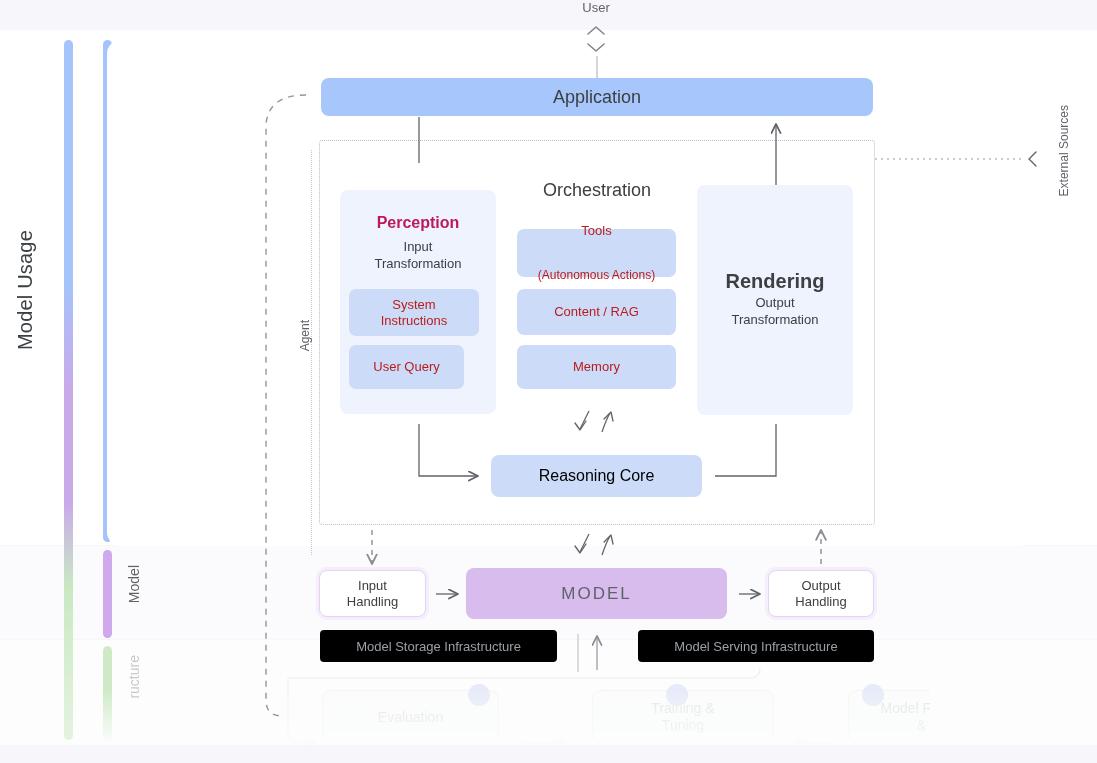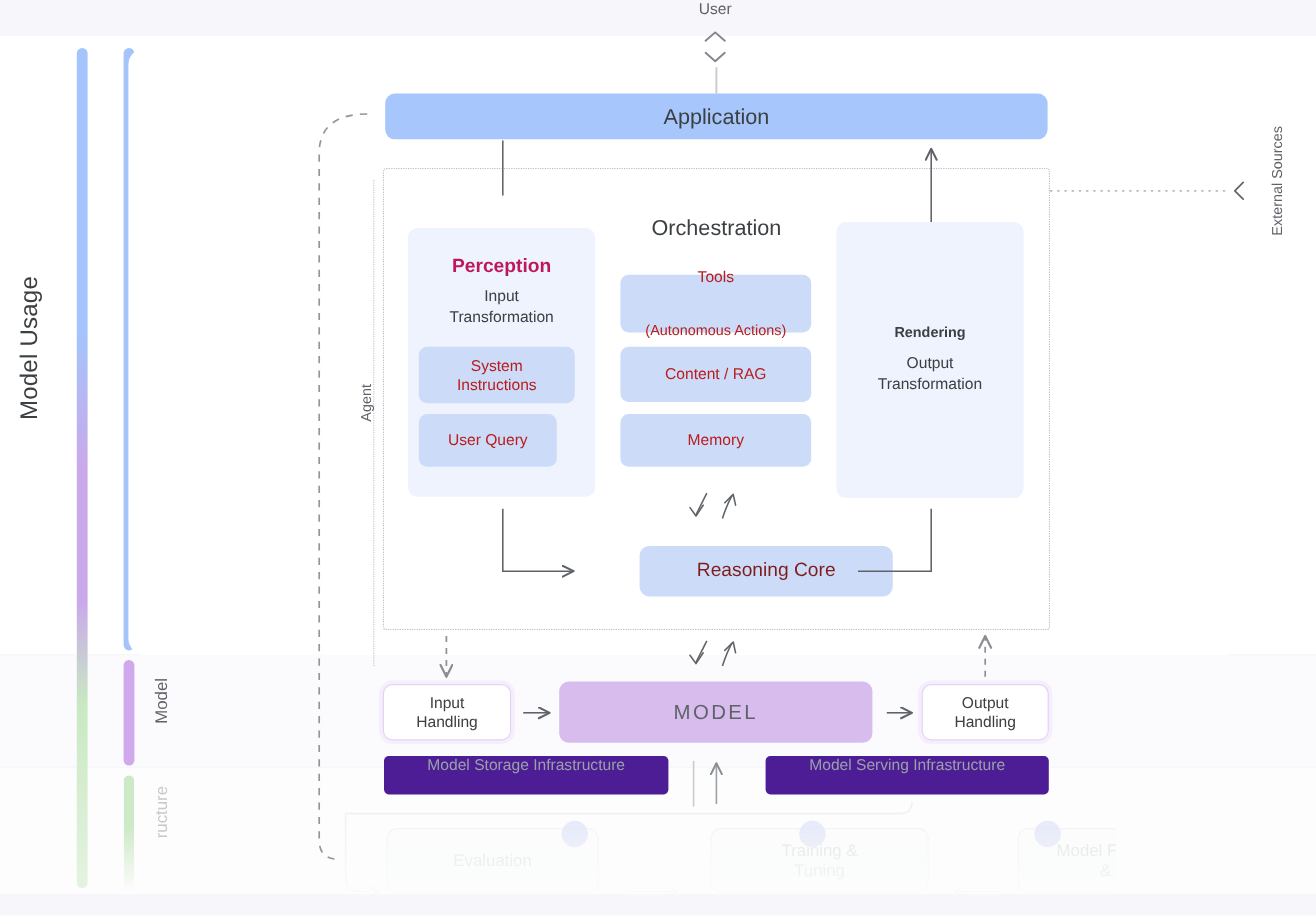--- a/index.html
+++ b/index.html
@@ -64,38 +64,38 @@
 
   
   #chip-tools{left:517px;top:229px;width:159px;height:48px;}
   #chip-tools .l1{font-size:13px;}
   #chip-tools .l2{font-size:12px;margin-top:28px;}
   #chip-rag{left:517px;top:289px;width:159px;height:46px;}
   #chip-mem{left:517px;top:345px;width:159px;height:44px;}
 
   
   #rend-box{left:697px;top:185px;width:156px;height:230px;background:#eef3fd;border-radius:8px;}
-  #rend-title{left:697px;top:270px;width:156px;text-align:center;font-size:12px;color:#3c4043;font-weight:bold;}
+  #rend-title{left:697px;top:270px;width:156px;text-align:center;font-size:20px;color:#3c4043;font-weight:bold;}
   #rend-sub{left:697px;top:294px;width:156px;text-align:center;font-size:13px;line-height:17px;color:#3c4043;}
 
   
   #core-box{left:491px;top:455px;width:211px;height:42px;background:#ccdcf8;border-radius:8px;
-    display:flex;align-items:center;justify-content:center;font-size:16px;color:#7f1d1d;margin-left:42px;}
+    display:flex;align-items:center;justify-content:center;font-size:16px;color:#000000;}
 
   
   .pill{background:#fff;border:1.4px solid #e3d4f4;border-radius:8px;display:flex;align-items:center;
         justify-content:center;text-align:center;font-size:13px;line-height:16px;color:#3c4043;
         box-shadow:0 0 0 3px #f6eefc;}
   #pill-in{left:319px;top:570px;width:107px;height:47px;}
   #pill-out{left:768px;top:570px;width:106px;height:47px;}
   #model-box{left:466px;top:568px;width:261px;height:51px;background:#d8bcee;border-radius:8px;
     display:flex;align-items:center;justify-content:center;font-size:17px;color:#5f6368;letter-spacing:2px;}
 
   
-  .greenbar{background:#4c1d95;border-radius:4px;display:flex;justify-content:center;
+  .greenbar{background:#000000;border-radius:4px;display:flex;align-items:center;justify-content:center;
             font-size:13px;color:#9aa0a6;}
   #g-store{left:320px;top:630px;width:237px;height:32px;}
   #g-serve{left:638px;top:630px;width:236px;height:32px;}
 
   
   #infra-fade{left:270px;top:668px;width:660px;height:95px;
     -webkit-mask-image:linear-gradient(180deg,rgba(0,0,0,.32) 0%,rgba(0,0,0,.17) 45%,transparent 100%);
     mask-image:linear-gradient(180deg,rgba(0,0,0,.32) 0%,rgba(0,0,0,.17) 45%,transparent 100%);}
   .fbox{position:absolute;border:1.3px solid #dcdde2;border-radius:9px;background:#fafafc;
         display:flex;align-items:center;justify-content:center;text-align:center;

